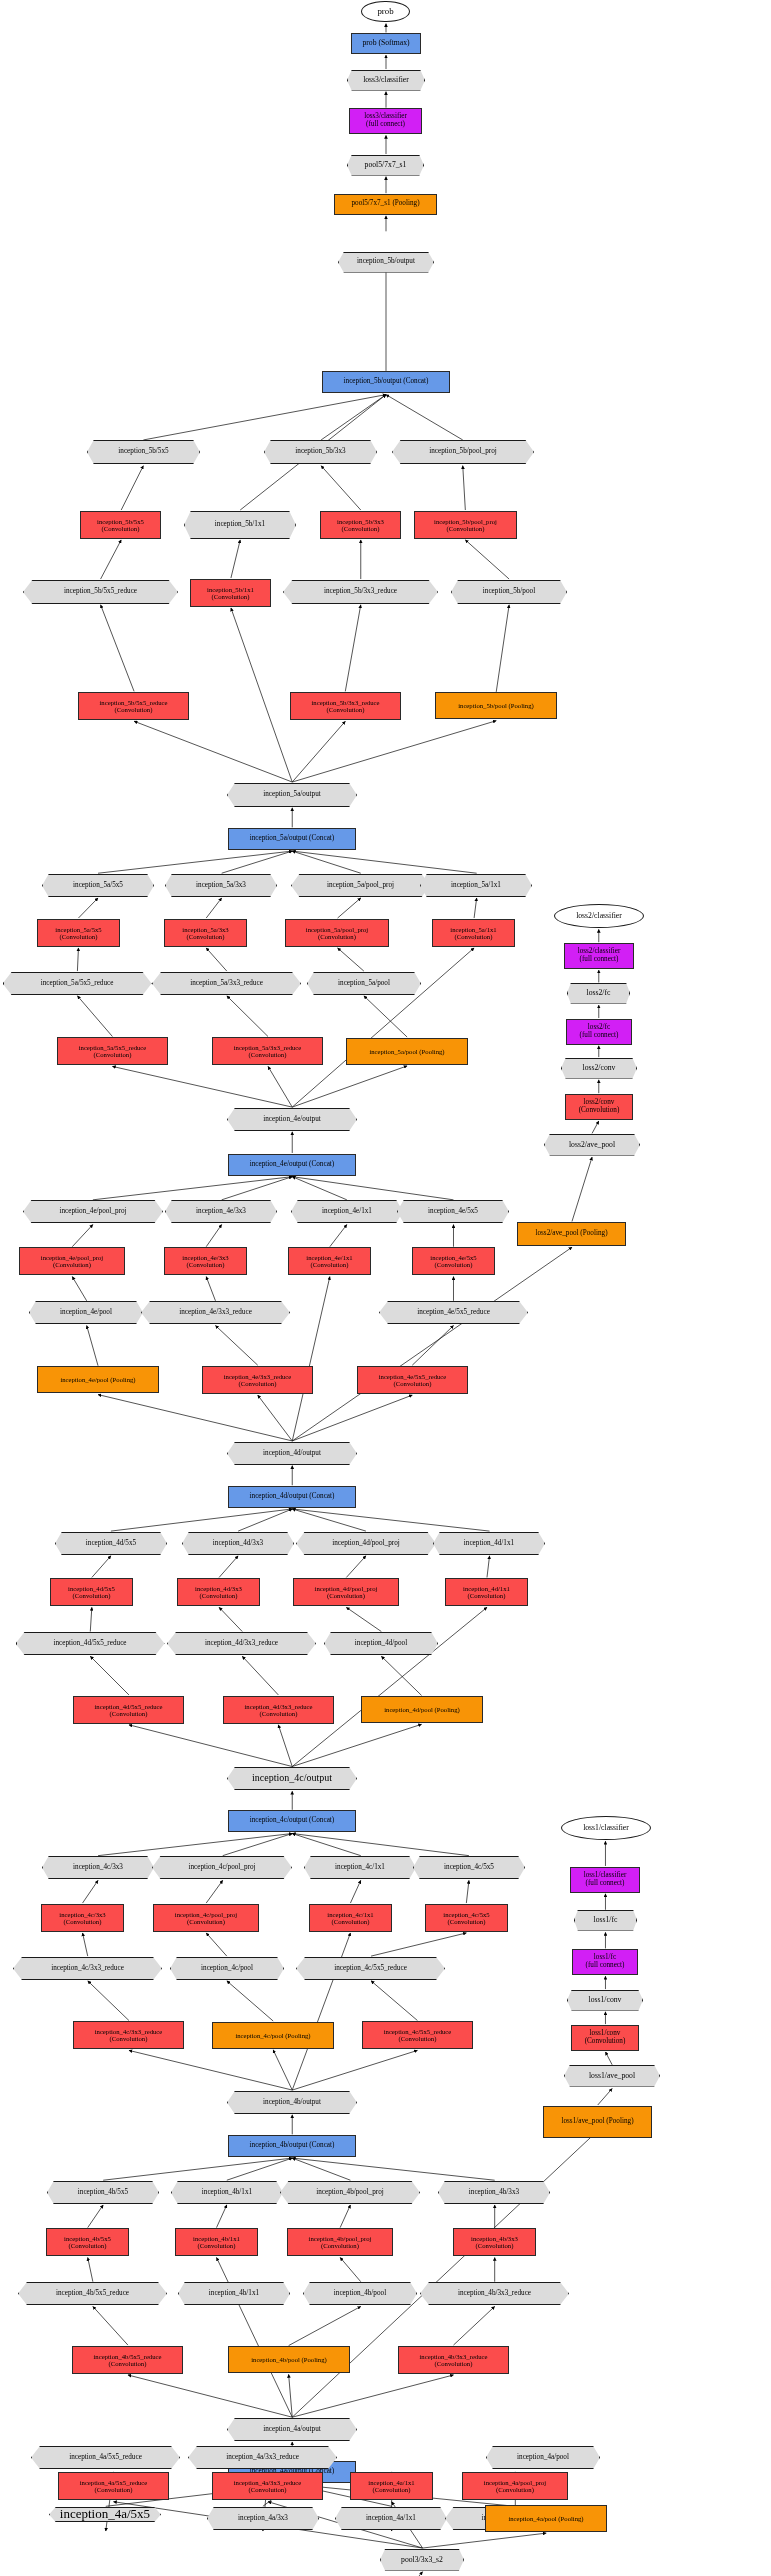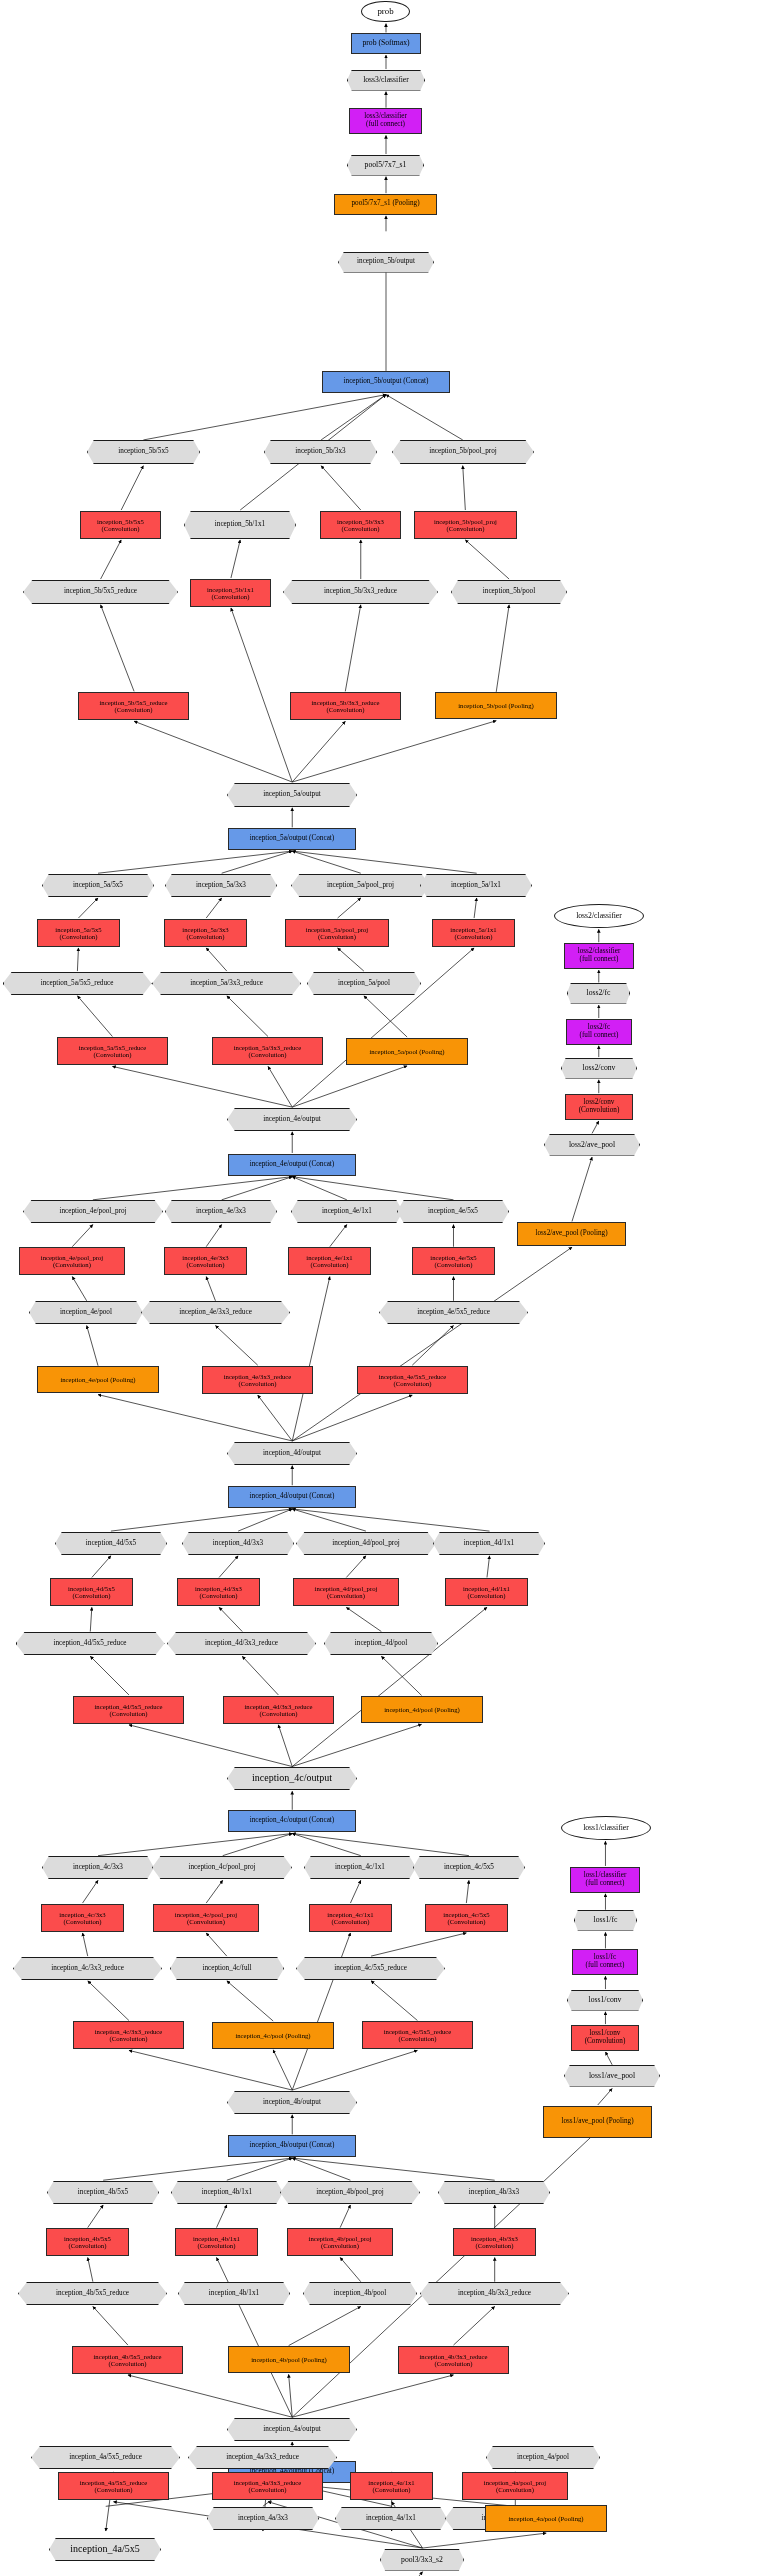--- a/index.html
+++ b/index.html
@@ -350,21 +350,21 @@
       <div class="node blob" style="left: 413px; top: 1856px; width: 112px; height: 23px; font-size: 7.2px;">inception_4c/5x5</div>
       <div class="node lyr conv" style="left: 41px; top: 1904px; width: 83px; height: 28px; font-size: 6.7px;">inception_4c/3x3
 (Convolution)</div>
       <div class="node lyr conv" style="left: 153px; top: 1904px; width: 106px; height: 28px; font-size: 6.7px;">inception_4c/pool_proj
 (Convolution)</div>
       <div class="node lyr conv" style="left: 309px; top: 1904px; width: 83px; height: 28px; font-size: 6.7px;">inception_4c/1x1
 (Convolution)</div>
       <div class="node lyr conv" style="left: 425px; top: 1904px; width: 83px; height: 28px; font-size: 6.7px;">inception_4c/5x5
 (Convolution)</div>
       <div class="node blob" style="left: 13px; top: 1957px; width: 149px; height: 23px; font-size: 7.2px;">inception_4c/3x3_reduce</div>
-      <div class="node blob" style="left: 170px; top: 1957px; width: 114px; height: 23px; font-size: 7.2px;">inception_4c/full</div>
+      <div class="node blob" style="left: 170px; top: 1957px; width: 114px; height: 23px; font-size: 7.2px;">inception_4c/pool</div>
       <div class="node blob" style="left: 296px; top: 1957px; width: 149px; height: 23px; font-size: 7.2px;">inception_4c/5x5_reduce</div>
       <div class="node lyr conv" style="left: 73px; top: 2021px; width: 111px; height: 28px; font-size: 6.7px;">inception_4c/3x3_reduce
 (Convolution)</div>
       <div class="node lyr pool" style="left: 212px; top: 2022px; width: 122px; height: 27px; font-size: 6.7px;">inception_4c/pool (Pooling)</div>
       <div class="node lyr conv" style="left: 362px; top: 2021px; width: 111px; height: 28px; font-size: 6.7px;">inception_4c/5x5_reduce
 (Convolution)</div>
       <div class="node ellipse" style="left: 561px; top: 1816px; width: 90px; height: 24px; font-size: 7.7px;">loss1/classifier</div>
       <div class="node lyr fcon" style="left: 570px; top: 1867px; width: 70px; height: 26px; font-size: 7.2px;">loss1/classifier
 (full connect)</div>
       <div class="node blob" style="left: 574px; top: 1910px; width: 63px; height: 20.6px; font-size: 7.7px;">loss1/fc</div>
@@ -393,21 +393,21 @@
       <div class="node blob" style="left: 178px; top: 2282px; width: 112px; height: 23px; font-size: 7.2px;">inception_4b/1x1</div>
       <div class="node blob" style="left: 303px; top: 2282px; width: 114px; height: 23px; font-size: 7.2px;">inception_4b/pool</div>
       <div class="node blob" style="left: 420px; top: 2282px; width: 149px; height: 23px; font-size: 7.2px;">inception_4b/3x3_reduce</div>
       <div class="node lyr conv" style="left: 72px; top: 2346px; width: 111px; height: 28px; font-size: 6.7px;">inception_4b/5x5_reduce
 (Convolution)</div>
       <div class="node lyr pool" style="left: 228px; top: 2346px; width: 122px; height: 27px; font-size: 6.7px;">inception_4b/pool (Pooling)</div>
       <div class="node lyr conv" style="left: 398px; top: 2346px; width: 111px; height: 28px; font-size: 6.7px;">inception_4b/3x3_reduce
 (Convolution)</div>
       <div class="node blob" style="left: 227px; top: 2418px; width: 130px; height: 23px; font-size: 7.2px;">inception_4a/output</div>
       <div class="node lyr soft" style="left: 228px; top: 2461px; width: 128px; height: 21.6px; font-size: 7.2px;">inception_4a/output (Concat)</div>
-      <div class="node blob" style="left: 49px; top: 2507px; width: 112px; height: 23px; font-size: 10px; margin-top: 31px;">inception_4a/5x5</div>
+      <div class="node blob" style="left: 49px; top: 2507px; width: 112px; height: 15px; font-size: 13px;">inception_4a/5x5</div>
       <div class="node blob" style="left: 207px; top: 2507px; width: 112px; height: 23px; font-size: 7.2px;">inception_4a/3x3</div>
       <div class="node blob" style="left: 335px; top: 2507px; width: 112px; height: 23px; font-size: 7.2px;">inception_4a/1x1</div>
       <div class="node blob" style="left: 445px; top: 2507px; width: 140px; height: 23px; font-size: 7.2px;">inception_4a/pool_proj</div>
       <div class="node lyr conv" style="left: 58px; top: 2472px; width: 111px; height: 28px; font-size: 6.7px;">inception_4a/5x5_reduce
 (Convolution)</div>
       <div class="node lyr conv" style="left: 212px; top: 2472px; width: 111px; height: 28px; font-size: 6.7px;">inception_4a/3x3_reduce
 (Convolution)</div>
       <div class="node blob" style="left: 31px; top: 2446px; width: 149px; height: 23px; font-size: 7.2px;">inception_4a/5x5_reduce</div>
       <div class="node blob" style="left: 188px; top: 2446px; width: 149px; height: 23px; font-size: 7.2px;">inception_4a/3x3_reduce</div>
       <div class="node lyr conv" style="left: 350px; top: 2472px; width: 83px; height: 28px; font-size: 6.7px;">inception_4a/1x1

